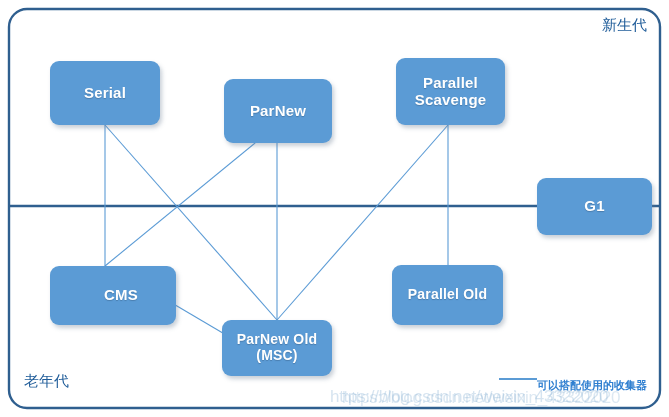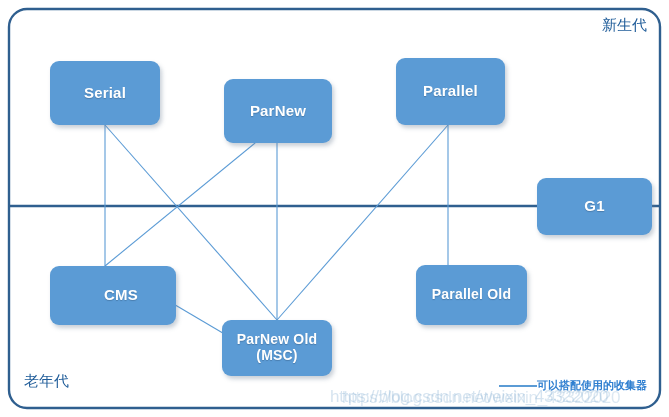--- a/index.html
+++ b/index.html
@@ -46,21 +46,20 @@
     font-size: 15px;
     z-index: 6;
   }
   #label-new { right: 22px; top: 16px; }
   #label-old { left: 24px; bottom: 26px; }
   #legend {
     position: absolute;
     right: 22px;
     bottom: 24px;
     display: flex;
-    align-items: center;
     gap: 0;
     z-index: 7;
   }
   #legend .legend-line {
     display: block;
     width: 38px;
     height: 0;
     border-top: 2px solid #5b9bd5;
   }
   #legend .legend-text {
@@ -124,39 +123,40 @@
         </div>
       </div>
       <div class="node" style="left: 224px; top: 79px; width: 108px; height: 64px; font-size: 15px; background: rgb(91, 155, 213); color: rgb(255, 255, 255);">
         <div>
           <span>ParNew</span>
         </div>
       </div>
       <div class="node" style="left: 396px; top: 58px; width: 109px; height: 67px; font-size: 15px; background: rgb(91, 155, 213); color: rgb(255, 255, 255); text-align: center;">
         <div>
           <span>Parallel</span>
+          <span>Scavenge</span>
         </div>
       </div>
       <div class="node" style="left: 537px; top: 178px; width: 115px; height: 57px; font-size: 15px; background: rgb(91, 155, 213); color: rgb(255, 255, 255); text-align: center;">
         <div>
           <span>G1</span>
         </div>
       </div>
       <div class="node" style="left: 50px; top: 266px; width: 110px; height: 59px; font-size: 15px; background: rgb(91, 155, 213); color: rgb(255, 255, 255); padding-left: 16px;">
         <div>
           <span>CMS</span>
         </div>
       </div>
       <div class="node" style="left: 222px; top: 320px; width: 110px; height: 56px; font-size: 14px; background: rgb(91, 155, 213); color: rgb(255, 255, 255);">
         <div>
           <span>ParNew Old</span>
           <span>(MSC)</span>
         </div>
       </div>
-      <div class="node" style="left: 392px; top: 265px; width: 111px; height: 60px; font-size: 14px; background: rgb(91, 155, 213); color: rgb(255, 255, 255); margin-left: 24px;">
+      <div class="node" style="left: 392px; top: 265px; width: 111px; height: 60px; font-size: 14px; background: rgb(91, 155, 213); color: rgb(255, 255, 255);">
         <div>
           <span>Parallel Old</span>
         </div>
       </div>
     </div>
 
   <div class="region-label" id="label-new">新生代</div>
   <div class="region-label" id="label-old">老年代</div>
 
   <div id="legend">

